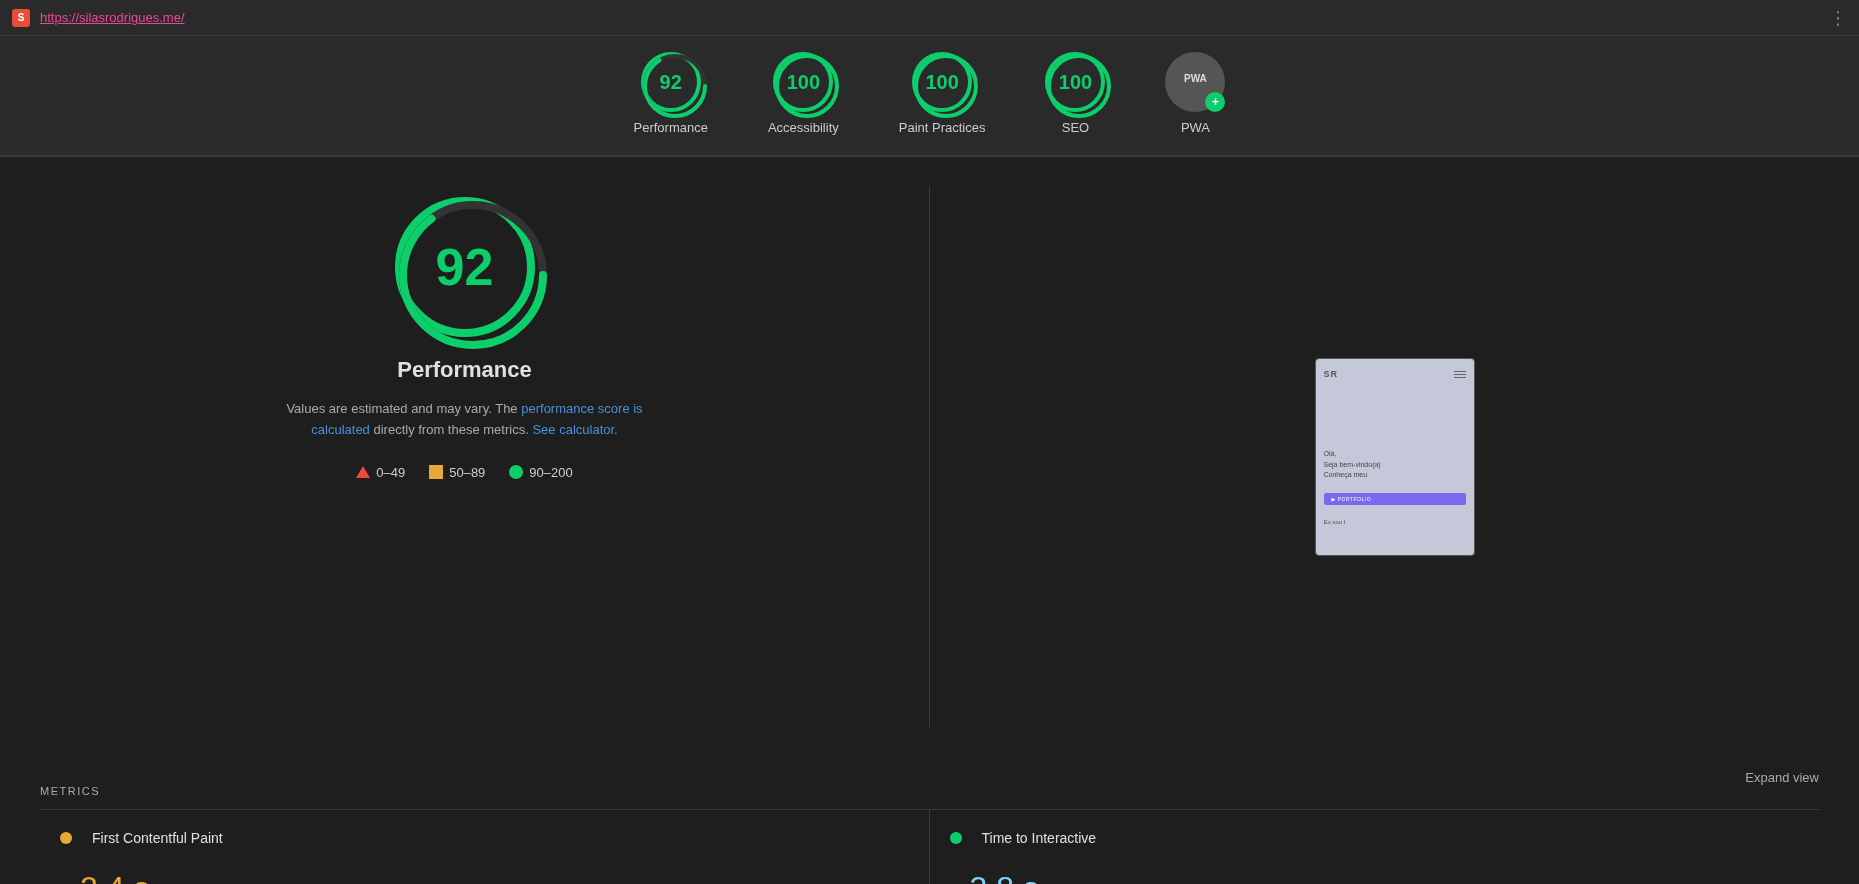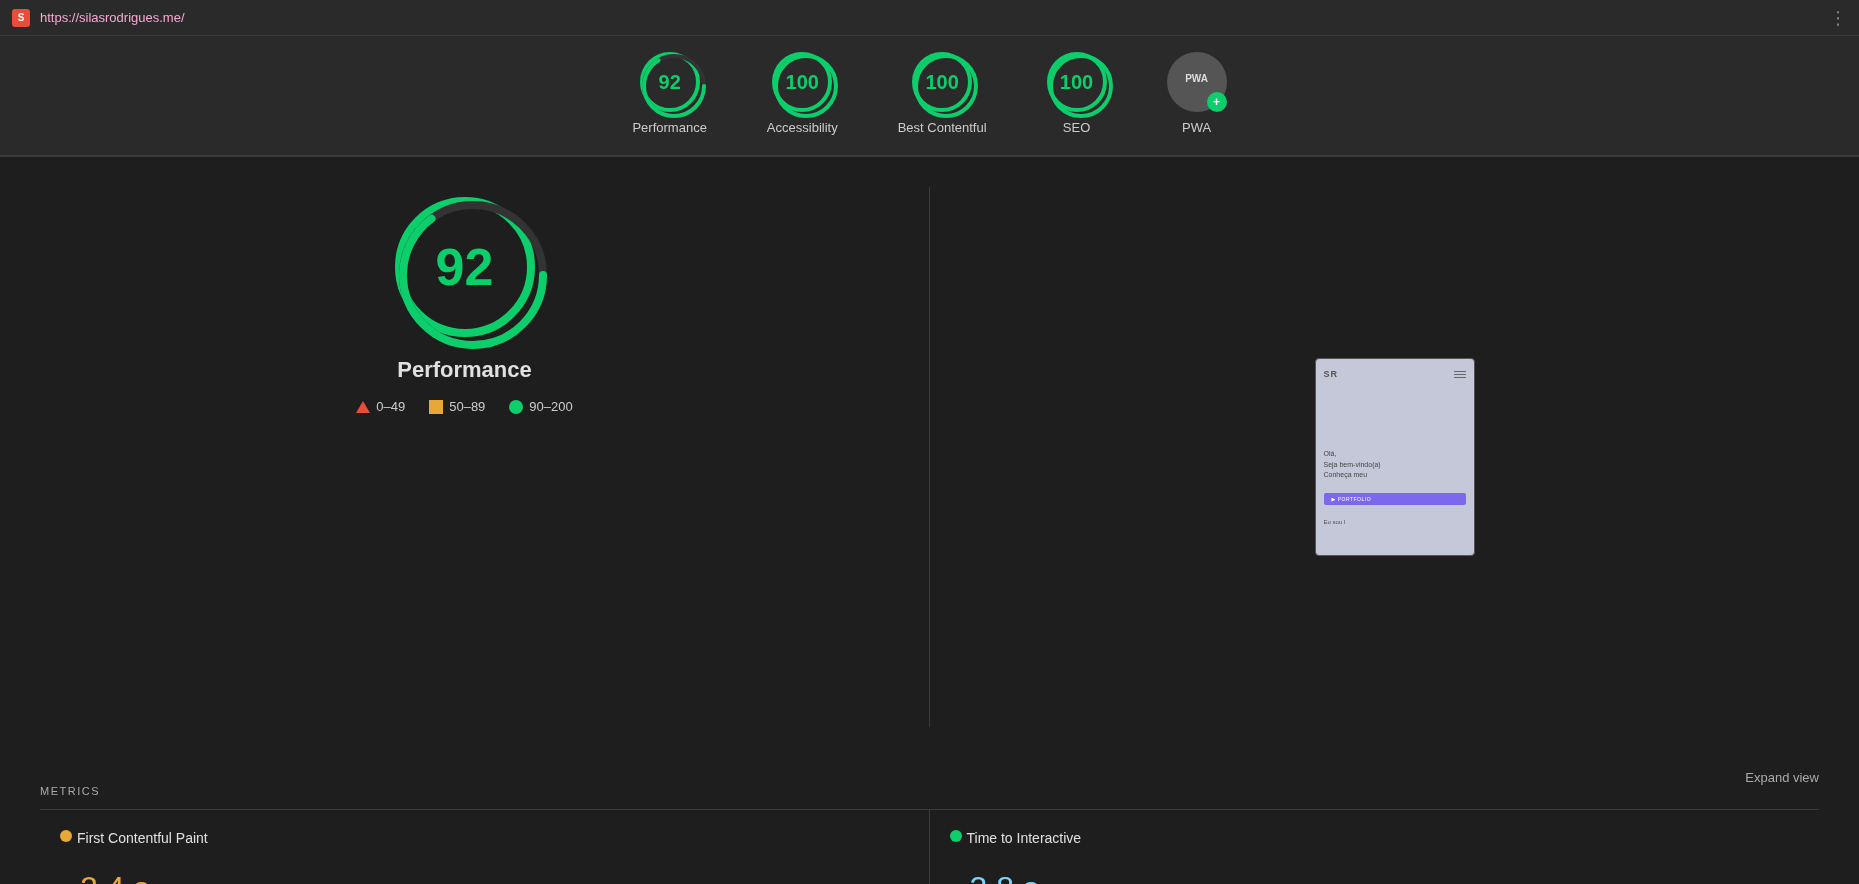--- a/index.html
+++ b/index.html
@@ -27,22 +27,23 @@
       border-radius: 3px;
       margin-right: 10px;
       display: flex;
       align-items: center;
       justify-content: center;
       font-size: 10px;
       color: white;
       font-weight: bold;
     }
     .browser-url {
-      color: #f9a8d4;
+      color: #ec4899;
       font-size: 13px;
+      text-decoration: underline;
     }
     .browser-menu {
       margin-left: auto;
       color: #888;
       font-size: 18px;
       cursor: pointer;
     }
 
     
     .score-bar {
@@ -288,22 +289,22 @@
       border-bottom: 1px solid #3a3a3a;
       border-right: 1px solid transparent;
     }
 
     .metric-item:nth-child(odd) {
       border-right: 1px solid #3a3a3a;
     }
 
     .metric-header {
       display: flex;
-      align-items: flex-start;
-      gap: 5px;
+      align-items: center;
+      gap: 20px;
       margin-bottom: 24px;
     }
 
     .metric-dot {
       width: 12px;
       height: 12px;
       border-radius: 50%;
     }
     .metric-dot.green { background: #0cce6b; }
     .metric-dot.orange { background: #e8a838; }
@@ -363,21 +364,21 @@
     <span class="score-label">Accessibility</span>
   </div>
 
   <div class="score-item">
     <div class="score-circle green">
       <svg width="68" height="68" viewBox="0 0 68 68" style="position:absolute;top:-4px;left:-4px;">
         <circle cx="34" cy="34" r="30" fill="none" stroke="#0cce6b" stroke-width="4"></circle>
       </svg>
       <span>100</span>
     </div>
-    <span class="score-label">Best Contentful</span>
+    <span class="score-label">Paint Practices</span>
   </div>
 
   <div class="score-item">
     <div class="score-circle green">
       <svg width="68" height="68" viewBox="0 0 68 68" style="position:absolute;top:-4px;left:-4px;">
         <circle cx="34" cy="34" r="30" fill="none" stroke="#0cce6b" stroke-width="4"></circle>
       </svg>
       <span>100</span>
     </div>
     <span class="score-label">SEO</span>
@@ -402,20 +403,26 @@
 
   <div class="left-panel">
     <div class="big-score-circle">
       <svg width="156" height="156" viewBox="0 0 156 156">
         <circle cx="78" cy="78" r="70" fill="none" stroke="#333" stroke-width="8"></circle>
         <circle cx="78" cy="78" r="70" fill="none" stroke="#0cce6b" stroke-width="8" stroke-dasharray="395 440" stroke-dashoffset="110" stroke-linecap="round"></circle>
       </svg>
       <span>92</span>
     </div>
     <div class="score-title">Performance</div>
+    <p class="score-desc">
+      <span>Values are estimated and may vary. The</span>
+      <a href="#">performance score is calculated</a>
+      <span>directly from these metrics.</span>
+      <a href="#">See calculator.</a>
+    </p>
     <div class="legend">
       <div class="legend-item">
         <div class="legend-triangle"></div>
         <span>0–49</span>
       </div>
       <div class="legend-item">
         <div class="legend-square"></div>
         <span>50–89</span>
       </div>
       <div class="legend-item">

